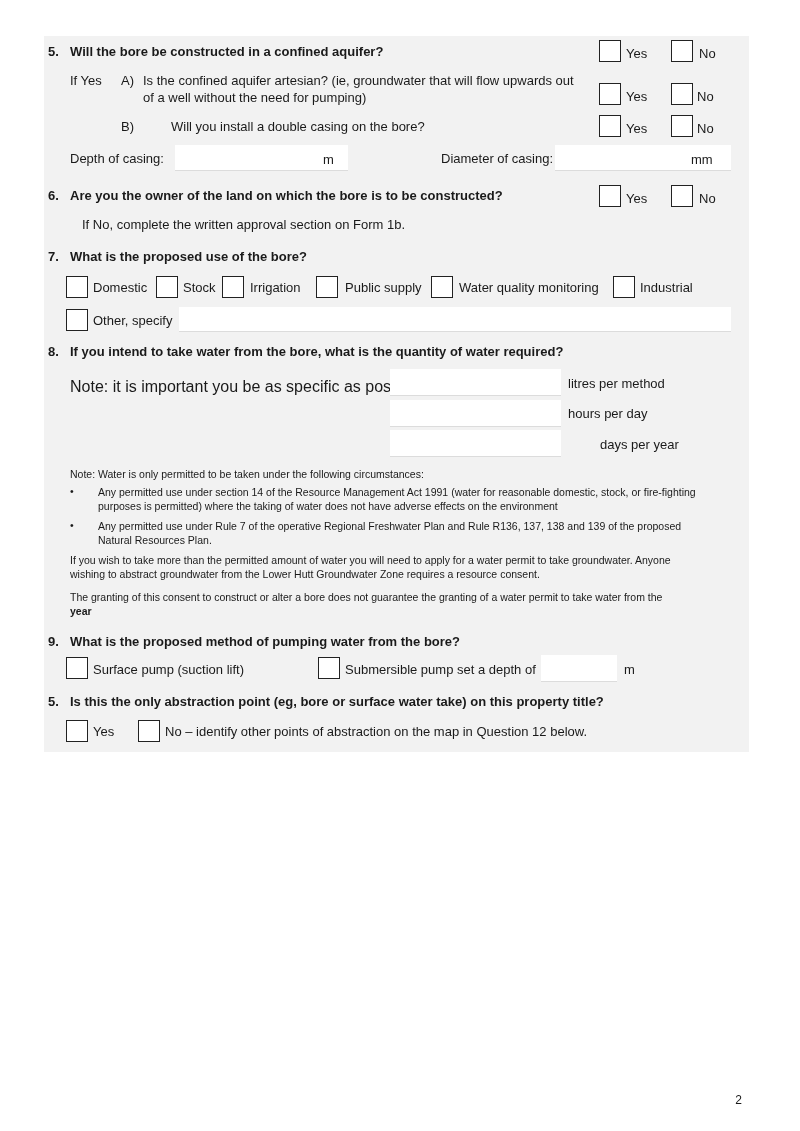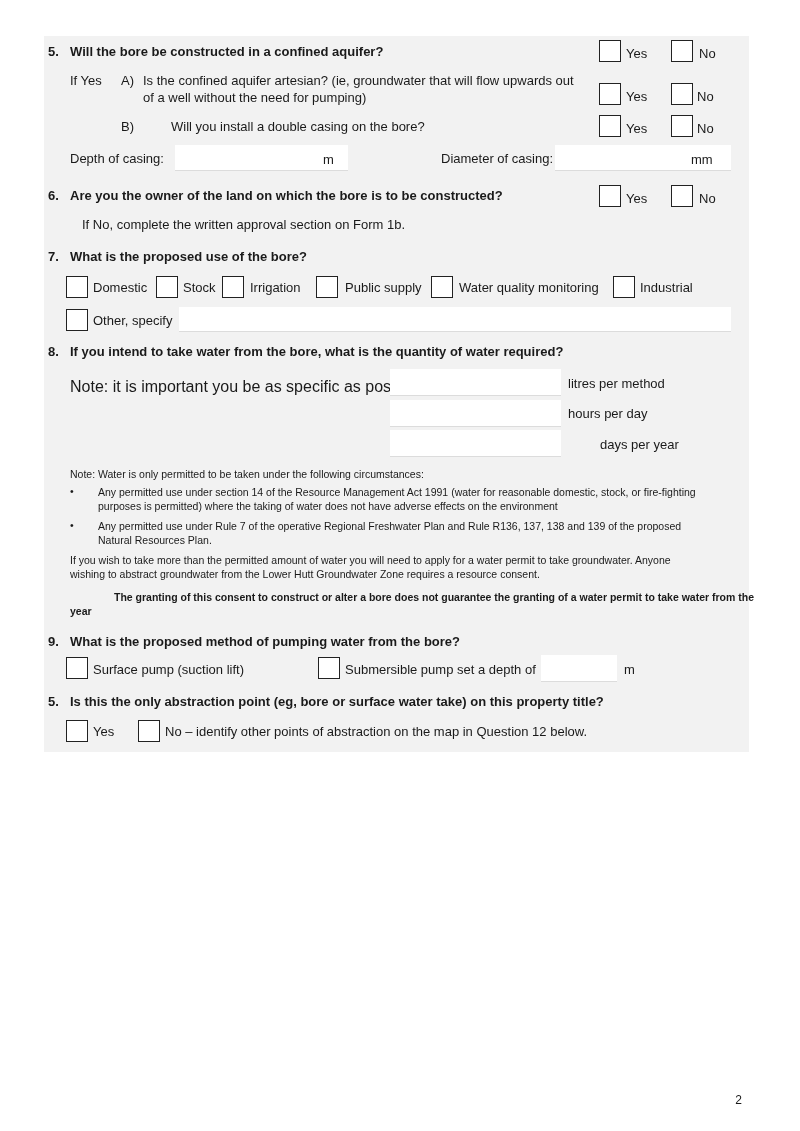--- a/index.html
+++ b/index.html
@@ -91,21 +91,21 @@
 
 <span class="abs note" style="left:70px;top:467px;">Note: Water is only permitted to be taken under the following circumstances:</span>
 <span class="bullet" style="left:70px;top:485px;">•</span>
 <span class="abs note" style="left:98px;top:485px;">Any permitted use under section 14 of the Resource Management Act 1991 (water for reasonable domestic, stock, or fire-fighting</span>
 <span class="abs note" style="left:98px;top:499px;">purposes is permitted) where the taking of water does not have adverse effects on the environment</span>
 <span class="bullet" style="left:70px;top:519px;">•</span>
 <span class="abs note" style="left:98px;top:519px;text-align:right;">Any permitted use under Rule 7 of the operative Regional Freshwater Plan and Rule R136, 137, 138 and 139 of the proposed</span>
 <span class="abs note" style="left:98px;top:533px;">Natural Resources Plan.</span>
 <span class="abs note" style="left:70px;top:553px;">If you wish to take more than the permitted amount of water you will need to apply for a water permit to take groundwater. Anyone</span>
 <span class="abs note" style="left:70px;top:567px;">wishing to abstract groundwater from the Lower Hutt Groundwater Zone requires a resource consent.</span>
-<span class="abs note" style="left:70px;top:590px;font-weight:bold;margin-left:44px;">The granting of this consent to construct or alter a bore does not guarantee the granting of a water permit to take water from the</span>
+<span class="abs note" style="left:70px;top:590px;font-weight:normal;">The granting of this consent to construct or alter a bore does not guarantee the granting of a water permit to take water from the</span>
 <span class="abs note" style="left:70px;top:604px;font-weight:bold;">year</span>
 
 <span class="abs qnum" style="left:48px;top:634px;">9.</span>
 <span class="abs q" style="left:70px;top:634px;">What is the proposed method of pumping water from the bore?</span>
 <div class="cb" style="left:66px;top:657px;"></div>
 <span class="abs" style="left:93px;top:662px;">Surface pump (suction lift)</span>
 <div class="cb" style="left:318px;top:657px;"></div>
 <span class="abs" style="left:345px;top:662px;">Submersible pump set a depth of</span>
 <div class="field" style="left:541px;top:655px;width:76px;height:27px;"></div>
 <span class="abs" style="left:624px;top:662px;">m</span>

